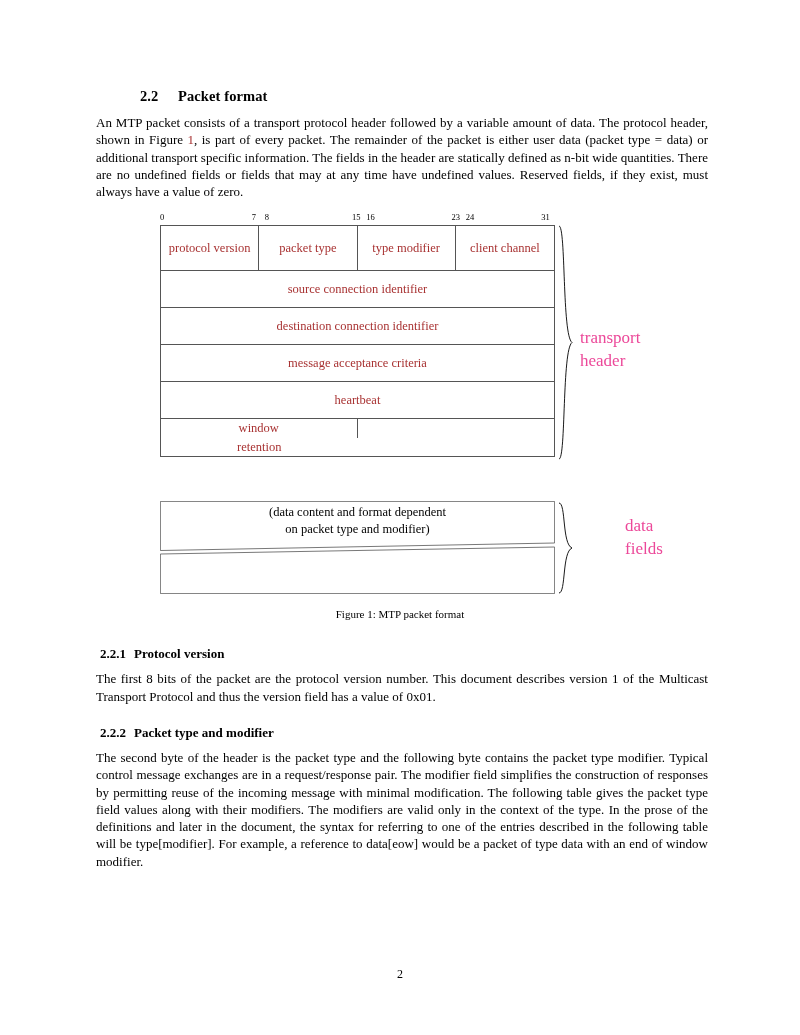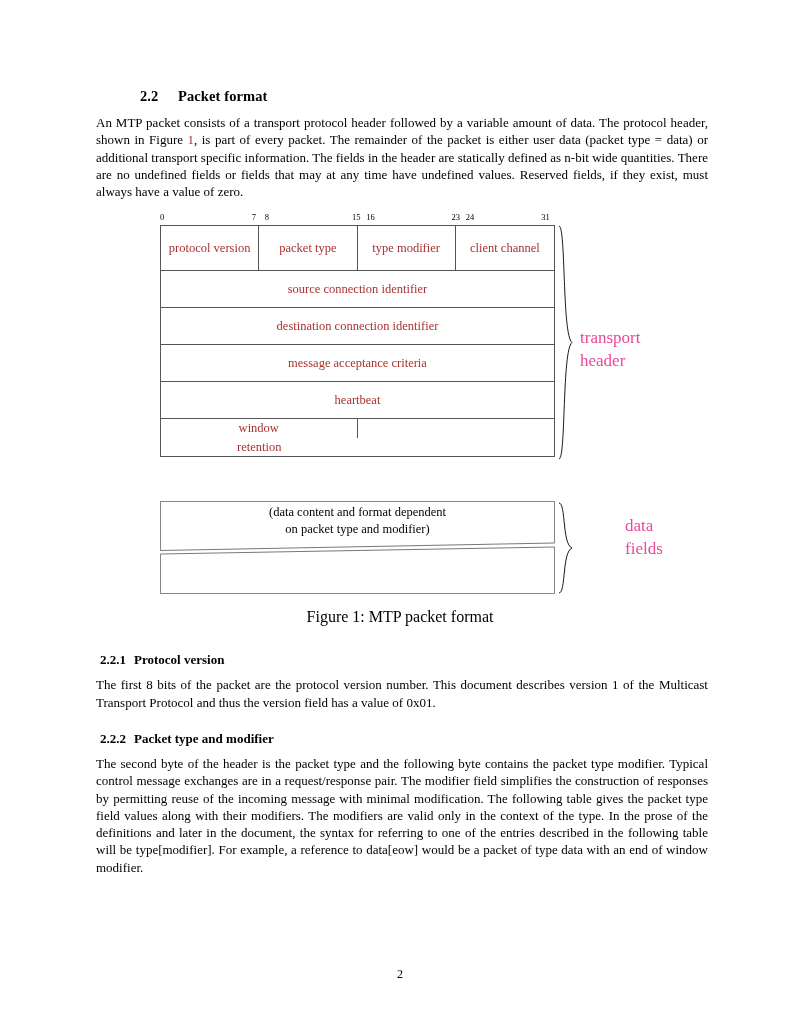--- a/index.html
+++ b/index.html
@@ -133,21 +133,21 @@
   }
   .brace-label {
     position: absolute;
     font-size: 17px;
     line-height: 1.3;
     color: #ec4899;
   }
   .figcaption {
     width: 616px;
     text-align: center;
-    font-size: 16px;
+    font-size: 11px;
     margin-top: 6px;
   }
   .link { color: #a83232; }
   .footer {
     position: absolute;
     left: 0;
     top: 967px;
     width: 800px;
     text-align: center;
     font-size: 12px;

